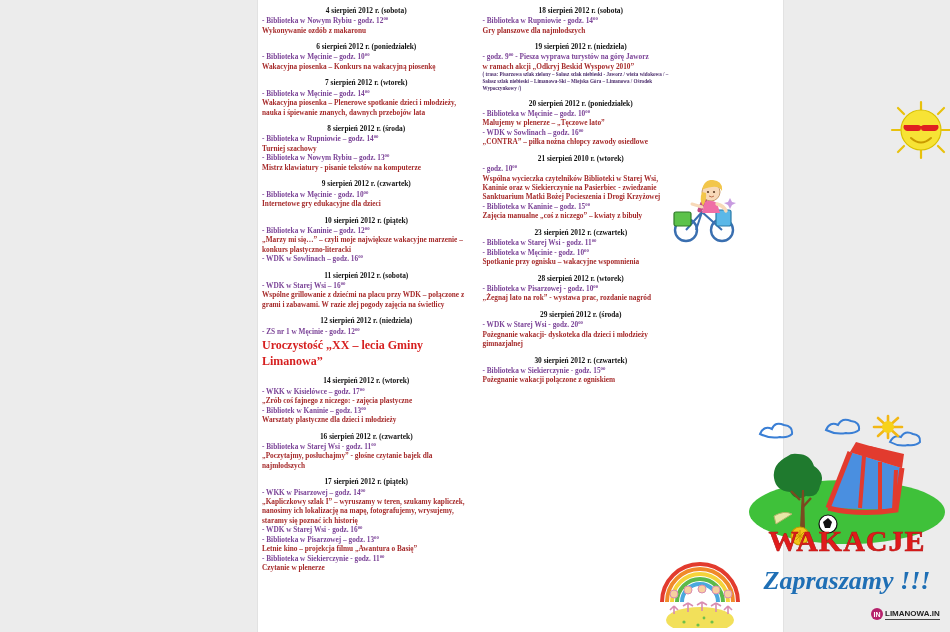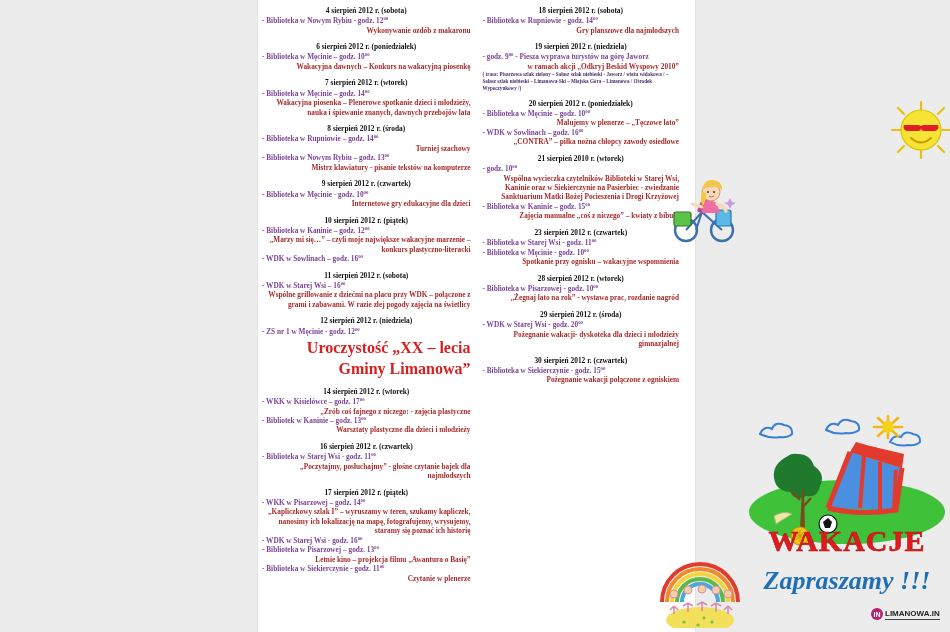--- a/index.html
+++ b/index.html
@@ -3,21 +3,21 @@
 <meta charset="utf-8">
 <style>
   html,body{margin:0;padding:0;}
   body{
     width:950px;height:632px;overflow:hidden;
     background:#ececec;
     font-family:"Liberation Serif", serif;
   }
   .stage{position:relative;width:950px;height:632px;}
   .page{
-    position:absolute;left:258px;top:0;width:437px;height:632px;
+    position:absolute;left:258px;top:0;width:525px;height:632px;
     background:#ffffff;
     box-shadow:0 0 0 1px #e2e2e2;
   }
   .cols{
     position:absolute;left:0;top:0;width:437px;height:632px;
     display:flex;
   }
   .col{
     width:218.5px;box-sizing:border-box;
     padding:6px 6px 0 6px;
@@ -28,24 +28,24 @@
 
   .entry{margin-bottom:7px;}
   .date{
     text-align:center;font-weight:bold;color:#111111;
     font-size:7.4px;line-height:1.25;margin-bottom:1px;
   }
   .venue{
     color:#7b4397;font-weight:bold;font-size:7.3px;line-height:1.3;
   }
   .desc{
-    color:#a62b2b;font-weight:bold;font-size:7.3px;line-height:1.3;text-align:right;
+    color:#a62b2b;font-weight:bold;font-size:7.3px;line-height:1.3;
   }
   .desc.big{
-    color:#d61f1f;font-size:16px;text-align:right;line-height:1.3;
+    color:#d61f1f;font-size:12px;text-align:left;line-height:1.3;
     margin-top:2px;
   }
   .tiny{
     color:#4a2b6b;font-weight:bold;font-size:5.1px;line-height:1.32;
   }
   sup{font-size:0.66em;vertical-align:super;line-height:0;}
 
   
   .art{position:absolute;pointer-events:none;}
 
@@ -94,21 +94,21 @@
     <div class="cols">
       <div class="col left" id="col-left">
           <div class="entry">
             <div class="date">4 sierpień 2012 r. (sobota)</div>
             <div class="venue">- Biblioteka w Nowym Rybiu - godz. 12<sup>00</sup></div>
             <div class="desc">Wykonywanie ozdób z makaronu</div>
           </div>
           <div class="entry">
             <div class="date">6 sierpień 2012 r.  (poniedziałek)</div>
             <div class="venue">- Biblioteka w Męcinie – godz. 10<sup>00</sup></div>
-            <div class="desc">Wakacyjna dawnych – Konkurs na wakacyjną piosenkę</div>
+            <div class="desc">Wakacyjna piosenka – Konkurs na wakacyjną piosenkę</div>
           </div>
           <div class="entry">
             <div class="date">7 sierpień 2012 r. (wtorek)</div>
             <div class="venue">- Biblioteka w Męcinie – godz. 14<sup>00</sup></div>
             <div class="desc">Wakacyjna piosenka – Plenerowe spotkanie dzieci i młodzieży, nauka i śpiewanie znanych, dawnych przebojów lata</div>
           </div>
           <div class="entry">
             <div class="date">8 sierpień 2012 r. (środa)</div>
             <div class="venue">- Biblioteka w Rupniowie – godz. 14<sup>00</sup></div>
             <div class="desc">Turniej szachowy</div>

